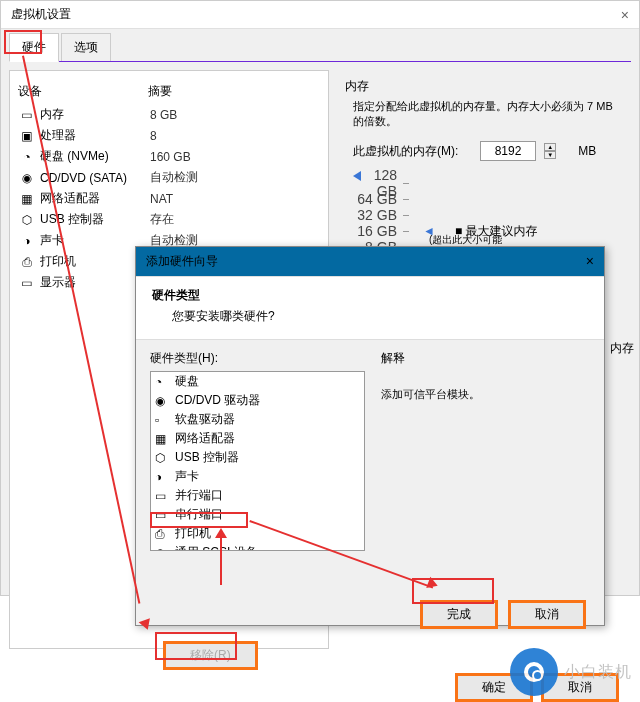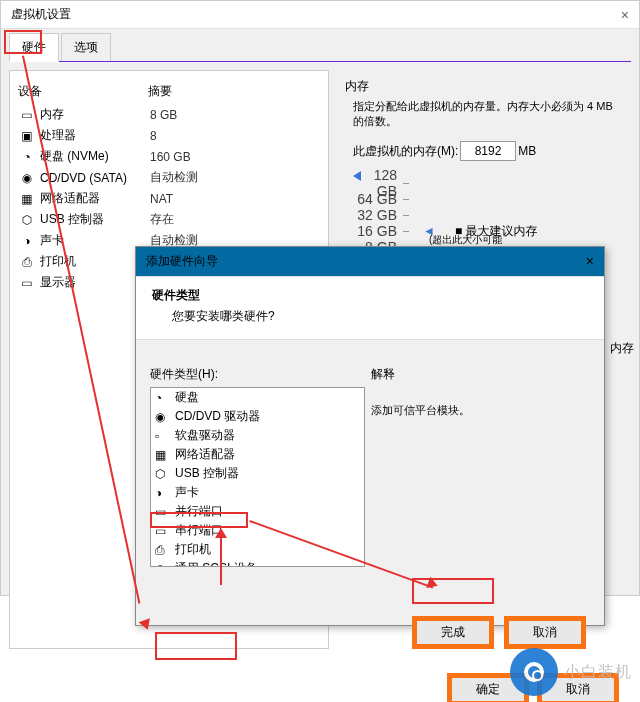--- a/index.html
+++ b/index.html
@@ -21,47 +21,47 @@
 .dev-header { display: flex; padding: 4px 0; font-weight: normal; }
 .dev-header .col1 { width: 130px; }
 .device-list { flex: 1; }
 .device-row { display: flex; padding: 2px 0; align-items: center; }
 .device-row .icon { width: 18px; height: 14px; margin-right: 4px; display: inline-flex; align-items: center; justify-content: center; }
 .device-row .name { width: 110px; }
 .device-row .summary { color: #333; }
 
 .right-panel .group-label { margin-bottom: 4px; }
 .right-panel .desc { margin: 4px 0 12px 8px; font-size: 11px; }
-.mem-input-row { display: flex; align-items: center; gap: 2px; margin-left: 8px; margin-bottom: 14px; }
+.mem-input-row { display: flex; align-items: center; gap: 22px; margin-left: 8px; margin-bottom: 14px; }
 .mem-input { width: 56px; height: 20px; border: 1px solid #999; text-align: right; padding-right: 14px; position: relative; }
 .spinner { display: inline-flex; flex-direction: column; margin-left: -14px; }
 .spinner span { height: 8px; width: 12px; border: 1px solid #999; font-size: 6px; text-align: center; line-height: 6px; background: #eee; }
 
 .mem-scale { margin-left: 8px; position: relative; }
 .scale-row { display: flex; align-items: center; height: 16px; }
 .scale-label { width: 44px; text-align: right; font-size: 14px; color: #444; margin-right: 6px; }
 .marker-blue { position: absolute; left: 0; top: -4px; width: 0; height: 0; border-top: 5px solid transparent; border-bottom: 5px solid transparent; border-right: 8px solid #3a76d6; }
 
 
 .wizard { position: absolute; left: 135px; top: 246px; width: 470px; height: 380px; background: #f0f0f0; border: 1px solid #888; box-shadow: 2px 2px 8px rgba(0,0,0,0.3); }
 .wiz-title { background: #0369a1; padding: 6px 10px; display: flex; justify-content: space-between; border-bottom: 1px solid #e0e0e0; }
 .wiz-title .close { font-size: 14px; cursor: pointer; }
 .wiz-header { background: #fff; padding: 10px 16px 14px 16px; border-bottom: 1px solid #ddd; }
 .wiz-header .h1 { font-weight: bold; margin-bottom: 4px; }
 .wiz-header .h2 { margin-left: 20px; font-size: 12px; }
-.wiz-body { display: flex; padding: 10px 14px; gap: 6px; height: 250px; margin-top: 16px; }
+.wiz-body { display: flex; padding: 10px 14px; gap: 16px; height: 250px; }
 .wiz-left { width: 215px; }
 .wiz-right { flex: 1; }
 .wiz-label { margin-bottom: 4px; }
 .hw-list { border: 1px solid #999; background: #fff; height: 180px; overflow: hidden; }
 .hw-item { display: flex; align-items: center; padding: 1px 4px; gap: 4px; cursor: pointer; }
 .hw-item .icon { width: 16px; height: 14px; display: inline-flex; align-items: center; }
 .wiz-right .desc-text { margin-top: 20px; font-size: 11px; }
 .wiz-buttons { display: flex; justify-content: flex-end; gap: 10px; padding: 10px 18px; }
-.btn { padding: 3px 24px; border: 5px solid #f97316; background: #e8e8e8; cursor: pointer; font-size: 12px; }
+.btn { padding: 3px 24px; border: 3px solid #f97316; background: #e8e8e8; cursor: pointer; font-size: 12px; }
 
 
 .bottom-left-btns { position: absolute; left: 162px; top: 640px; display: flex; gap: 8px; }
 .bottom-right-btns { position: absolute; right: 20px; top: 672px; display: flex; gap: 8px; }
 .btn.disabled { color: #aaa; }
 
 
 .red-box { position: absolute; border: 2px solid #e53030; pointer-events: none; }
 .red-line { position: absolute; background: #e53030; pointer-events: none; transform-origin: 0 0; }
 .arrow-head { position: absolute; width: 0; height: 0; pointer-events: none; }
@@ -137,21 +137,21 @@
           <div class="device-row">
             <span class="icon">▭</span>
             <span class="name">显示器</span>
             <span class="summary">自动检测</span>
           </div>
         </div>
     </div>
 
     <div class="right-panel">
       <div class="group-label">内存</div>
-      <div class="desc">指定分配给此虚拟机的内存量。内存大小必须为 4 MB 的倍数。</div>
+      <div class="desc">指定分配给此虚拟机的内存量。内存大小必须为 7 MB 的倍数。</div>
       <div class="mem-input-row">
         <span>此虚拟机的内存(M):</span>
         <input class="mem-input" value="8192" style="">
         <span class="spinner">
             <span>▲</span>
             <span>▼</span>
           </span>
         <span>MB</span>
       </div>
       <div class="mem-scale" id="mem-scale">
@@ -177,20 +177,21 @@
             <span class="scale-label">8 GB</span>
             <span style="width:6px; height:1px; border-top:1px solid #999; display:inline-block;"></span>
             <span class="marker-blue"></span>
             <span style="margin-left:20px; font-size:10px;">(超出此大小可能<br>发生内存交换。)</span>
           </div>
         </div>
     </div>
   </div>
 
   <div class="bottom-left-btns">
+    <button class="btn disabled">移除(R)</button>
   </div>
 
   <div class="bottom-right-btns">
     <button class="btn">确定</button>
     <button class="btn">取消</button>
   </div>
 </div>
 
 <div class="wizard">
   <div class="wiz-title">

